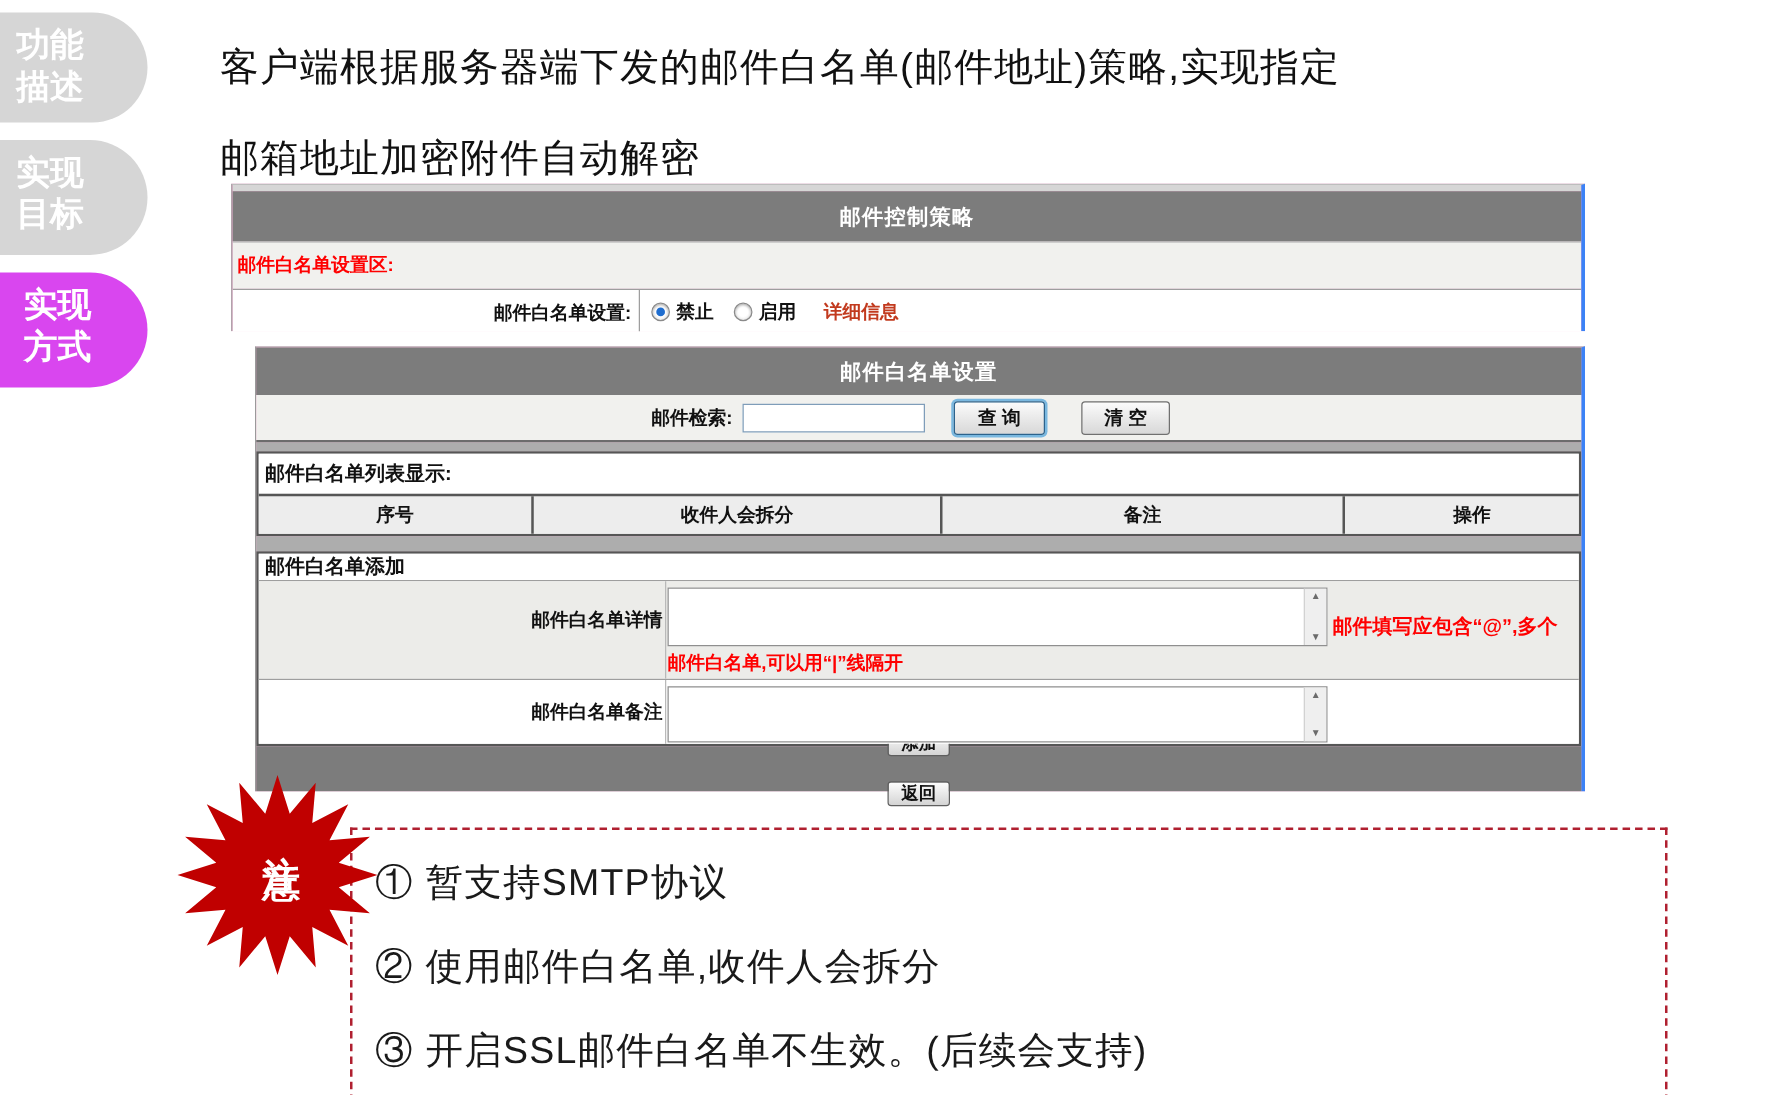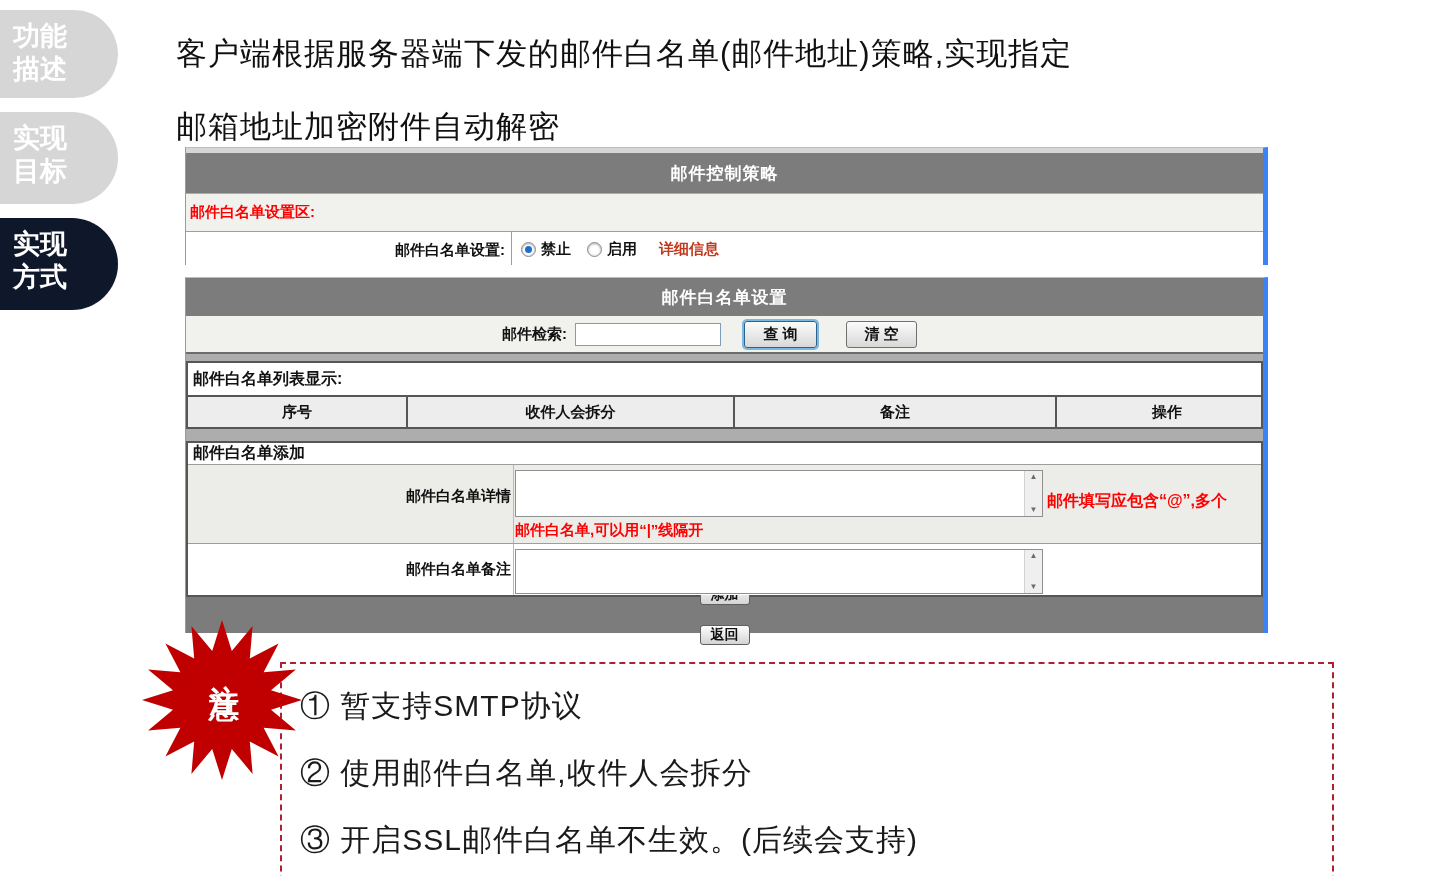--- a/index.html
+++ b/index.html
@@ -5,30 +5,30 @@
   * { margin:0; padding:0; box-sizing:border-box; }
   body { font-family:"Liberation Sans", sans-serif; background:#fff; }
   #page { position:relative; width:1433px; height:876px; background:#fff; overflow:hidden; }
 
   
   .badge { position:absolute; left:0; width:118px; border-radius:0 46px 46px 0;
            color:#fff; font-weight:bold; font-size:27px; line-height:1.22;
            padding:10px 0 0 13px; }
   .badge .badge-label { display:block; width:60px; word-break:break-all; }
   .badge.gray { background:#d6d6d6; }
-  .badge.red  { background:#0f172a; }
+  .badge.red  { background:#d946ef;text-align:right; }
 
   
   .slide-title { position:absolute; left:176px; color:#111; font-size:31px;
                  letter-spacing:1px; white-space:nowrap; }
 
   
   .form-wrap { position:absolute; left:185px; top:147px; width:1083px;
                font-size:15px; color:#111; }
-  .panel { border-left:1px solid #9a9a9a; border-right:5px solid #3b82f6; background:#f9a8d4; }
+  .panel { border-left:1px solid #9a9a9a; border-right:3px solid #3b82f6; background:#f9a8d4; }
   .panel1 { border-top:1px solid #bdbdbd; height:118px; overflow:hidden; }
   .panel-strip { height:5px; background:#d6d6d6; }
   .panel-header { height:40px; background:#7c7c7c; color:#fff; font-weight:bold;
                   font-size:17px; display:flex; align-items:center; justify-content:center;
                   letter-spacing:1px; }
   .row-section { height:38px; background:#f1f1ee; border-top:1px solid #ababab;
                  color:#f00; font-weight:bold; display:flex; align-items:center;
                  padding-left:4px; }
   .row-setting { height:40px; background:#fff; border-top:1px solid #9e9e9e; display:flex; }
   .cell-label { width:326px; border-right:1px solid #9e9e9e; text-align:right;
@@ -37,21 +37,21 @@
 
   .radio { display:inline-block; width:15px; height:15px; border-radius:50%;
            border:1px solid #8a8a8a; background:radial-gradient(#fff 40%, #dcdcdc);
            position:relative; margin-right:5px; vertical-align:-3px;
            box-shadow:inset 0 1px 2px rgba(0,0,0,.25); }
   .radio.checked::after { content:""; position:absolute; left:3px; top:3px; width:7px;
            height:7px; border-radius:50%; background:#1f6dcf; }
   .radio-caption { font-weight:bold; margin-right:16px; }
   .detail-link { color:#c23a1e; font-weight:bold; margin-left:6px; cursor:pointer; }
 
-  .panel2 { border-top:1px solid #bdbdbd; }
+  .panel2 { border-top:1px solid #bdbdbd;margin-left:19px; }
   .search-row { height:38px; background:#f1f1ee; display:flex; align-items:center;
                 border-bottom:2px solid #6c6c6c; }
   .search-label { font-weight:bold; margin-left:316px; }
   .search-input { width:146px; height:23px; border:1px solid #7f9db9; background:#fff;
                   margin-left:8px; font-size:14px; padding:0 3px; }
   .btn { font-family:"Liberation Sans", sans-serif; font-weight:bold; color:#111;
          background:linear-gradient(#fbfbfb,#d8d8d8); border:1px solid #707070;
          border-radius:3px; cursor:pointer; }
   .btn-query { width:73px; height:27px; font-size:15px; margin-left:23px;
                border:1px solid #2c628b; box-shadow:0 0 0 2px #7ab8e0; }

